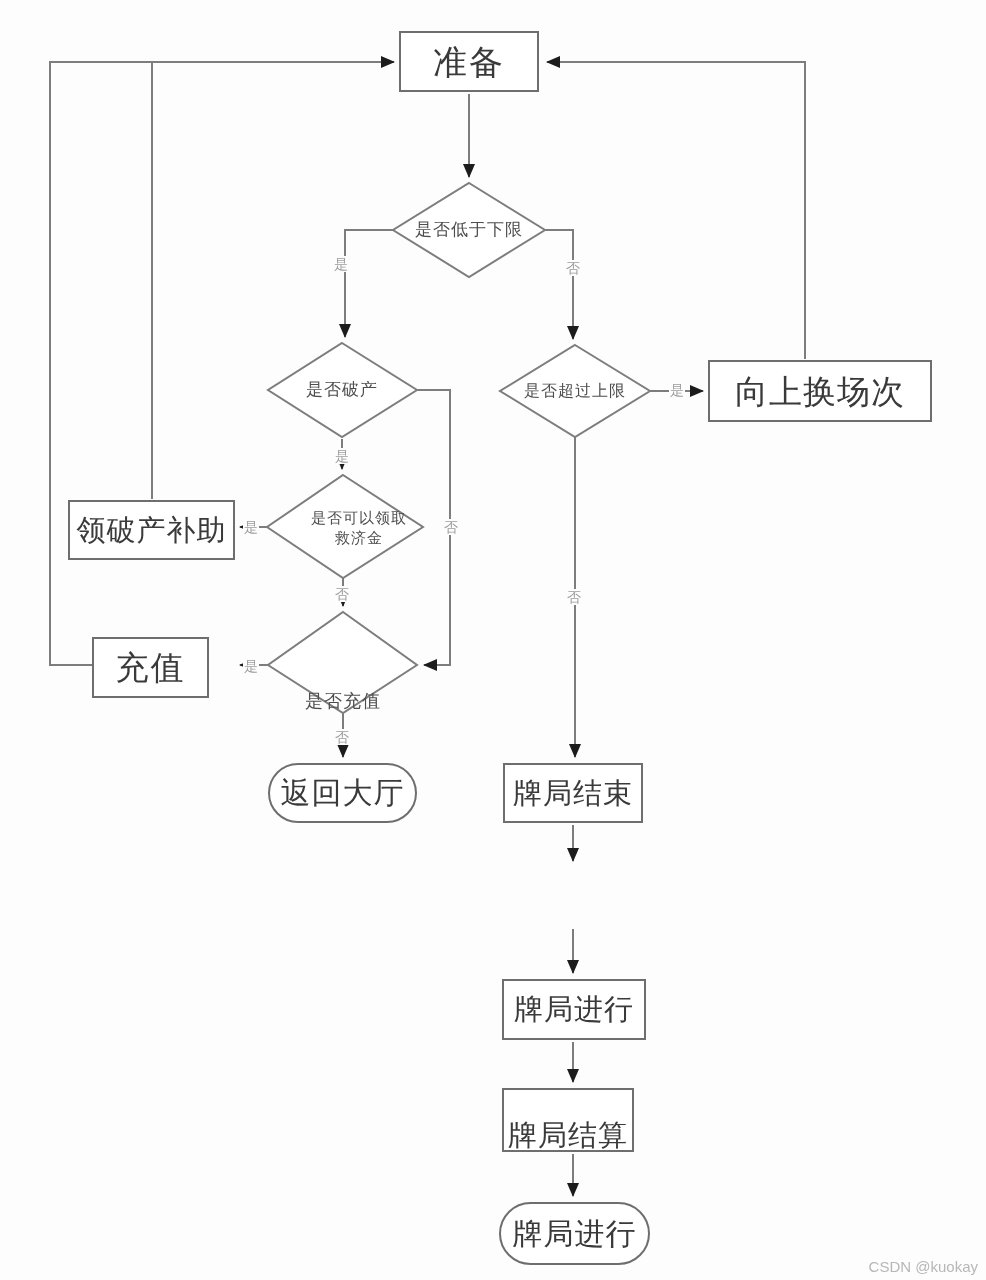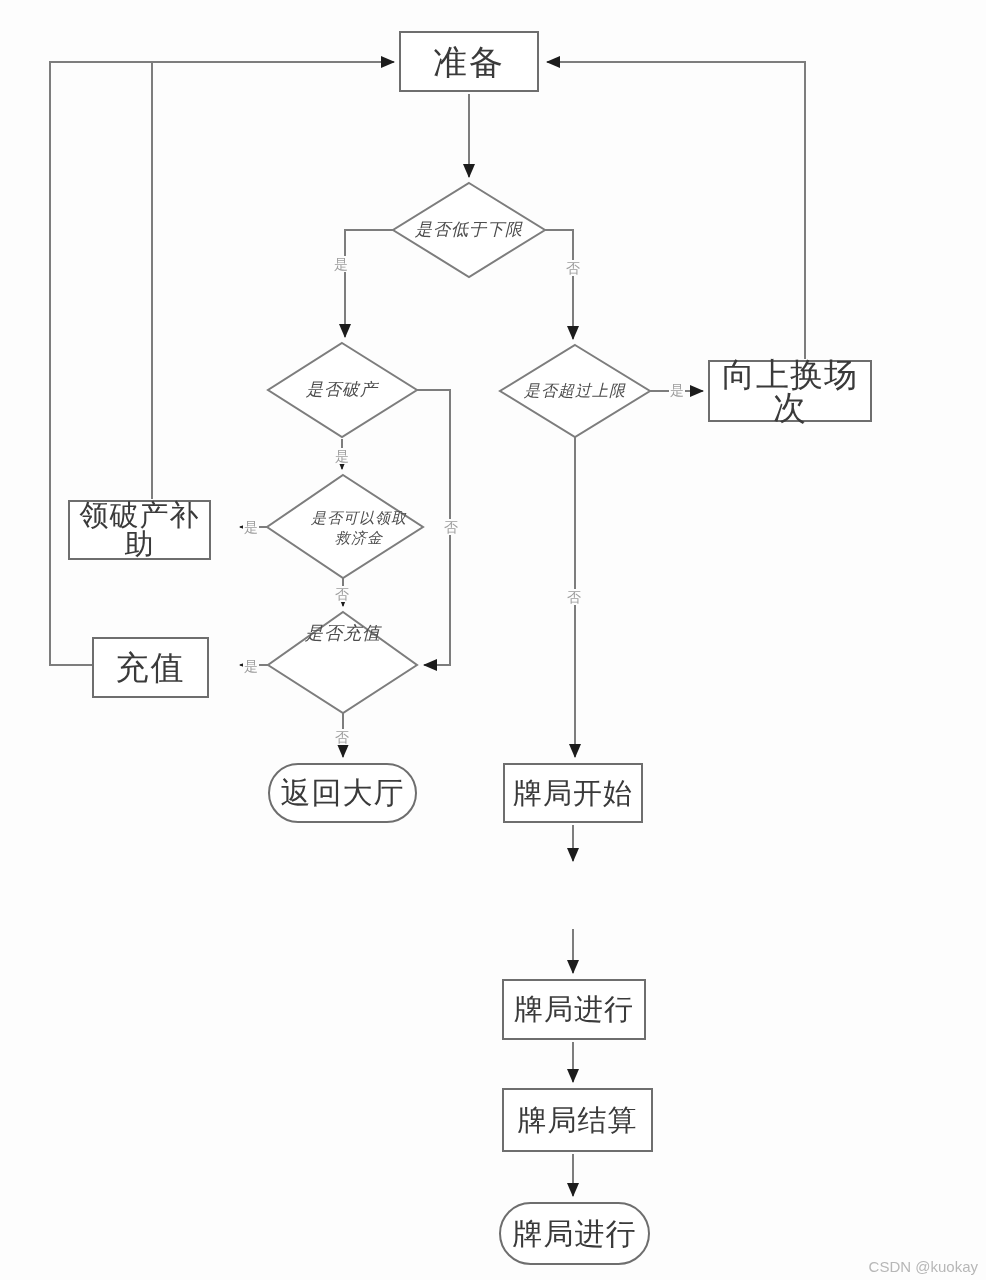--- a/index.html
+++ b/index.html
@@ -27,21 +27,20 @@
   .box { border: 2px solid #6e6e6e; }
   .stadium { border: 2px solid #6e6e6e; border-radius: 34px; }
   .dlabel {
     position: absolute;
     transform: translate(-50%, -50%);
     color: #4d4d4d;
     text-align: center;
     line-height: 1.3;
     letter-spacing: 1px;
     white-space: nowrap;
-    font-style: italic;
   }
   .elabel {
     position: absolute;
     transform: translate(-50%, -50%);
     color: #9c9c9c;
     font-size: 14px;
     line-height: 1;
     background: #fdfdfd;
     padding: 1px 1px;
   }
@@ -94,63 +93,63 @@
     <polygon points="342,343 417,390 342,437 268,390" fill="#ffffff" stroke="#7d7d7d" stroke-width="2"></polygon>
     <polygon points="343,475 423,527 343,578 267,527" fill="#ffffff" stroke="#7d7d7d" stroke-width="2"></polygon>
     <polygon points="343,612 417,665 343,713 268,665" fill="#ffffff" stroke="#7d7d7d" stroke-width="2"></polygon>
     <polygon points="575,345 650,391 575,437 500,391" fill="#ffffff" stroke="#7d7d7d" stroke-width="2"></polygon>
   </svg>
 
   <div class="node box" style="left:399px; top:31px; width:140px; height:61px; font-size:34px;">
     <span>准备</span>
   </div>
 
-  <div class="node box" style="left:68px; top:500px; width:143px; height:60px; font-size:29px; letter-spacing:1px;">
+  <div class="node box" style="left:68px; top:500px; width:167px; height:60px; font-size:29px; letter-spacing:1px;">
     <span>领破产补助</span>
   </div>
 
   <div class="node box" style="left:92px; top:637px; width:117px; height:61px; font-size:33px;">
     <span>充值</span>
   </div>
 
   <div class="node stadium" style="left:268px; top:763px; width:149px; height:60px; font-size:30px; letter-spacing:1px;">
     <span>返回大厅</span>
   </div>
 
-  <div class="node box" style="left:708px; top:360px; width:164px; height:62px; font-size:33px; letter-spacing:1px;">
+  <div class="node box" style="left:708px; top:360px; width:224px; height:62px; font-size:33px; letter-spacing:1px;">
     <span>向上换场次</span>
   </div>
 
   <div class="node box" style="left:503px; top:763px; width:140px; height:60px; font-size:29px; letter-spacing:1px;">
-    <span>牌局开始</span>
+    <span>牌局结束</span>
   </div>
 
 
   <div class="node box" style="left:502px; top:979px; width:144px; height:61px; font-size:29px; letter-spacing:1px;">
     <span>牌局进行</span>
   </div>
 
-  <div class="node box" style="left:502px; top:1088px; width:151px; height:64px; font-size:29px; letter-spacing:1px;">
+  <div class="node box" style="left:502px; top:1088px; width:132px; height:64px; font-size:29px; letter-spacing:1px;align-items:flex-end;">
     <span>牌局结算</span>
   </div>
 
   <div class="node stadium" style="left:499px; top:1202px; width:151px; height:63px; font-size:30px; letter-spacing:1px;">
     <span>牌局进行</span>
   </div>
 
   <div class="dlabel" style="left:469px; top:230px; font-size:17px;">是否低于下限</div>
 
   <div class="dlabel" style="left:342px; top:390px; font-size:17px;">是否破产</div>
 
   <div class="dlabel" style="left:343px; top:527px; font-size:15px;margin-left:16px;">
     <div>是否可以领取</div>
     <div>救济金</div>
   </div>
 
-  <div class="dlabel" style="left:343px; top:634px; font-size:18px;">是否充值</div>
+  <div class="dlabel" style="left:343px; top:702px; font-size:18px;">是否充值</div>
 
   <div class="dlabel" style="left:575px; top:391px; font-size:16px;text-align:center;">是否超过上限</div>
 
   <div class="elabel" style="left:341px; top:264px;">是</div>
   <div class="elabel" style="left:573px; top:268px;">否</div>
 
   <div class="elabel" style="left:342px; top:456px;">是</div>
   <div class="elabel" style="left:451px; top:527px;">否</div>
 
   <div class="elabel" style="left:251px; top:527px;">是</div>

